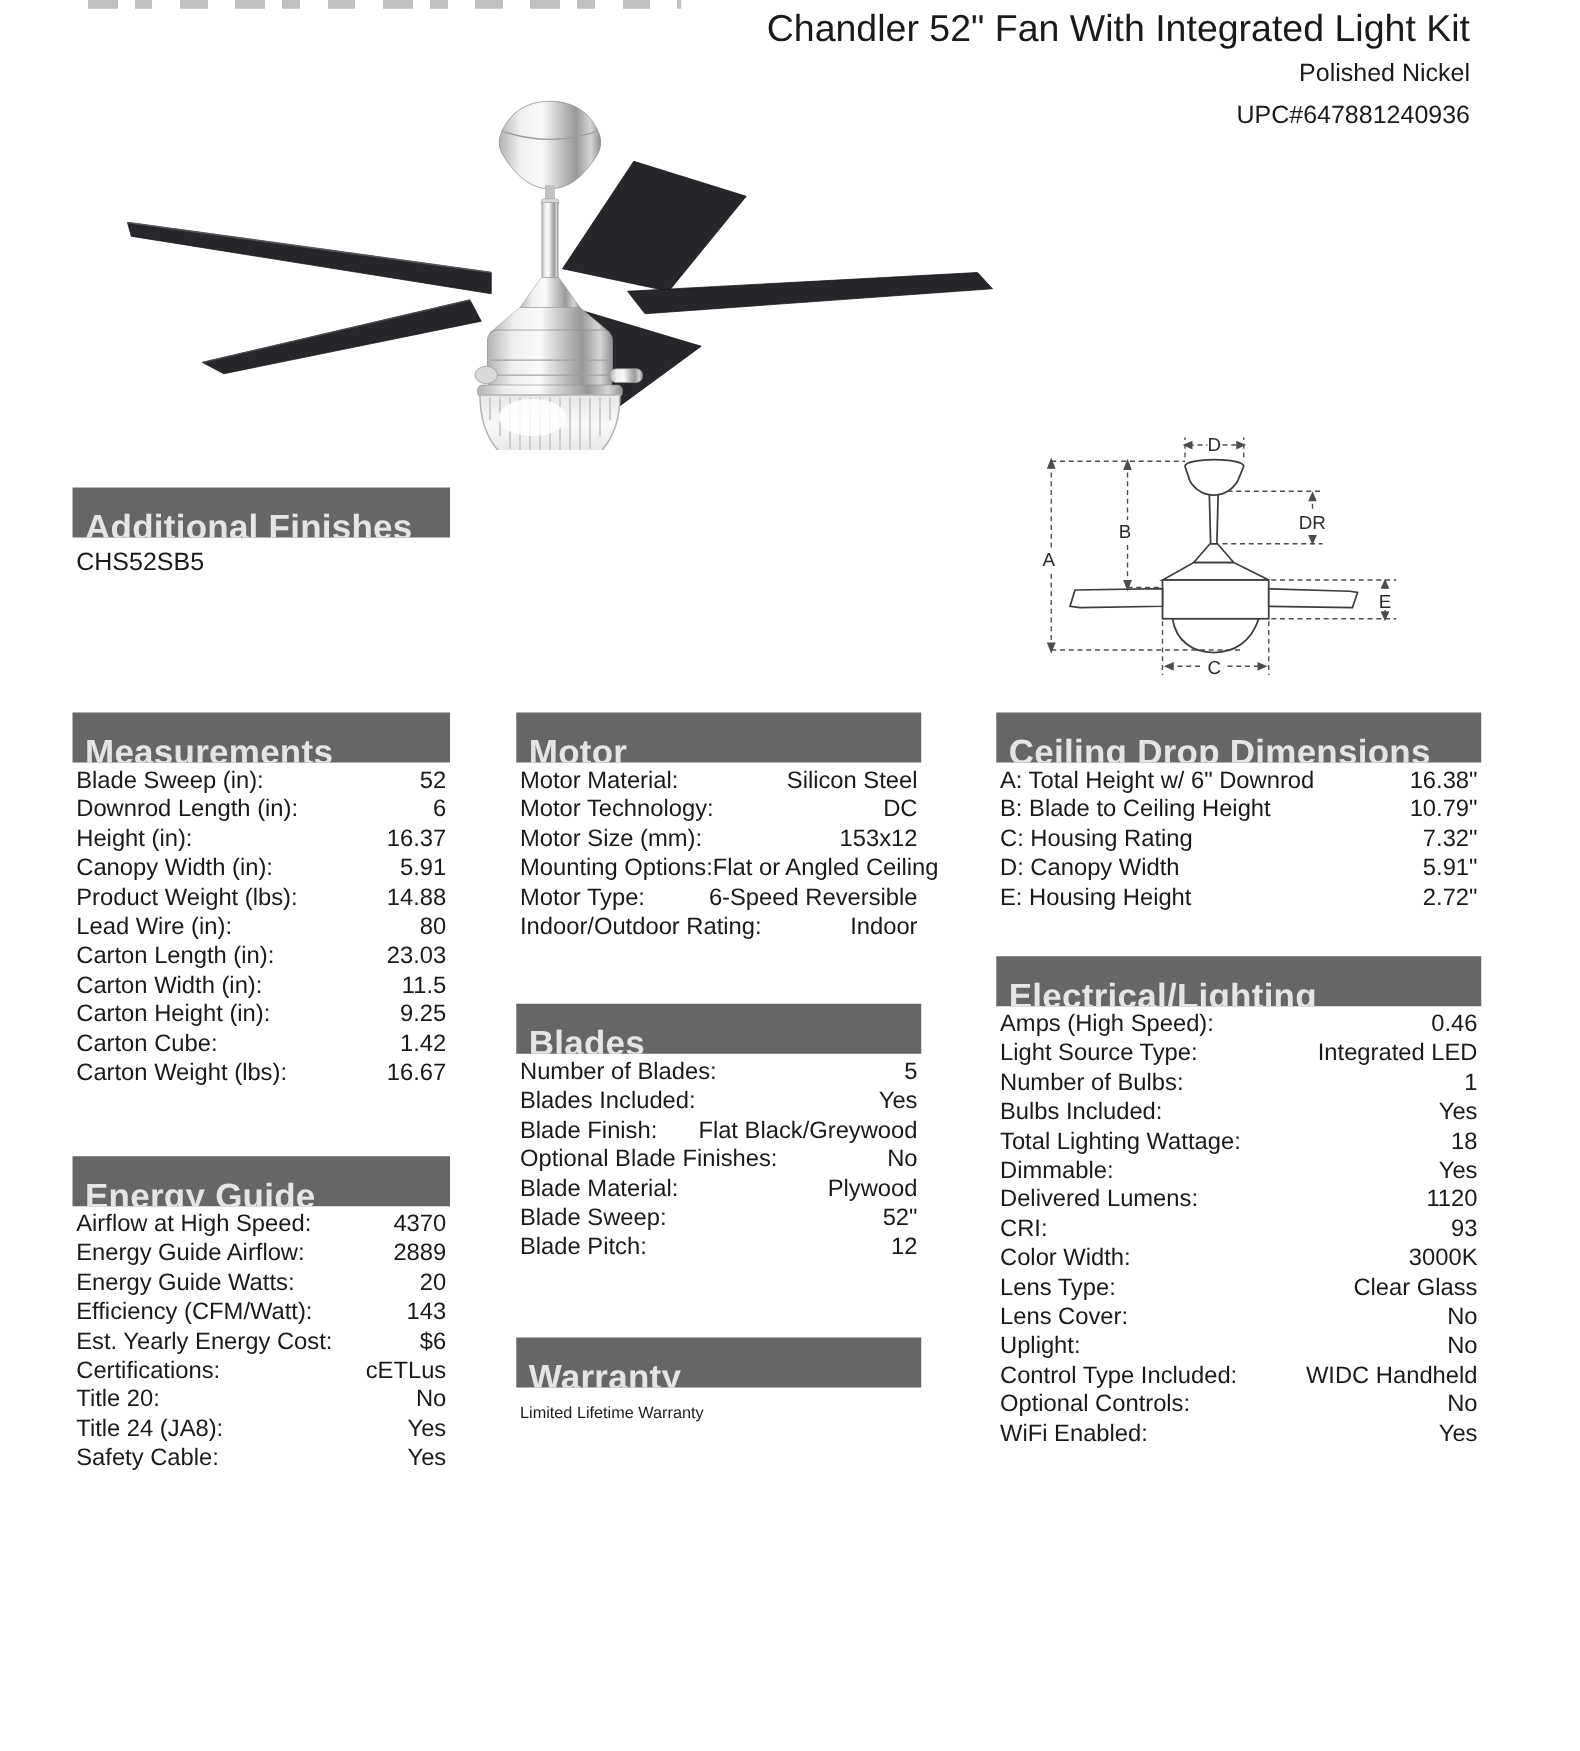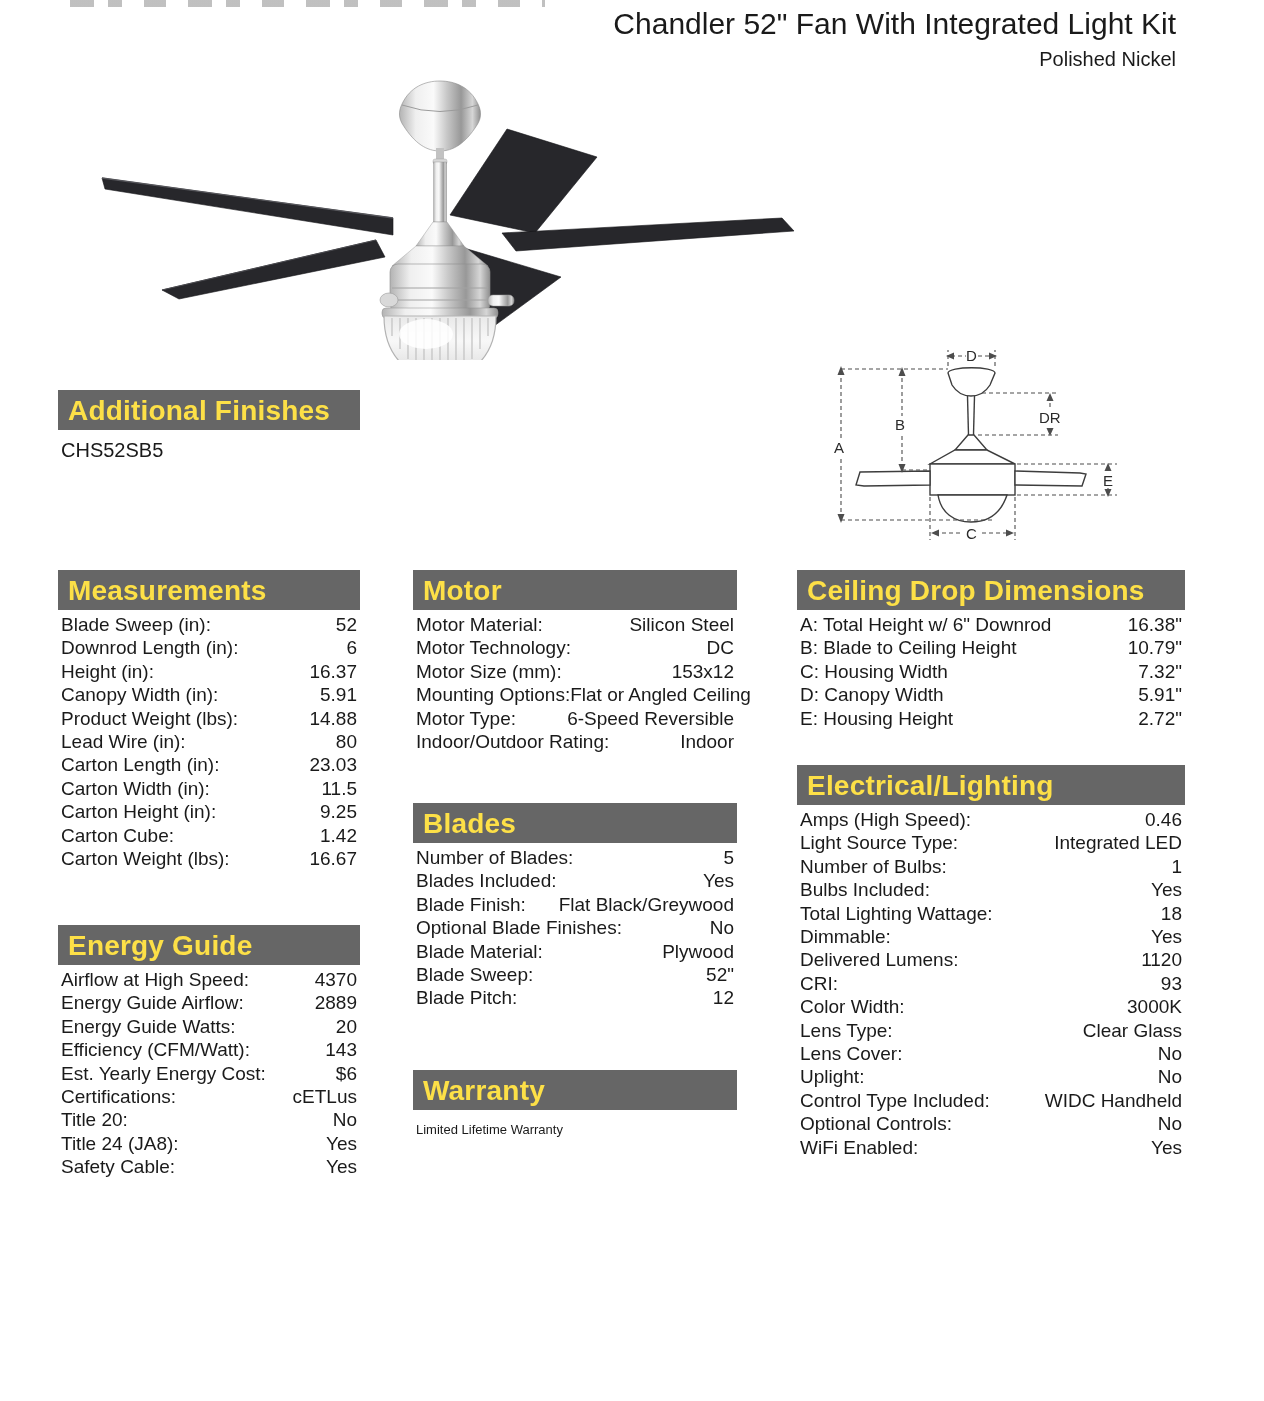--- a/index.html
+++ b/index.html
@@ -6,41 +6,42 @@
   .page{position:relative;width:1264px;height:1401px;background:#ffffff;
         font-family:"Liberation Sans",sans-serif;color:#1a1a1a;overflow:hidden;}
   
   .top-remnant{position:absolute;left:70px;top:0;width:475px;height:7px;opacity:.55;
     background:repeating-linear-gradient(90deg,#8d8d8d 0 24px,transparent 24px 38px,
       #8d8d8d 38px 52px,transparent 52px 74px,#8d8d8d 74px 96px,transparent 96px 118px);}
   .hdrblk{position:absolute;top:5px;right:88px;text-align:right;}
   .hdrblk .t{font-size:30px;line-height:38px;}
   .hdrblk .s{font-size:20px;line-height:33px;}
   .sec{position:absolute;}
-  .sec-h{background:#666666;color:#fde047;font-weight:bold;font-size:28px;
-         height:40px;line-height:40px;padding:1px 10px;box-sizing:border-box;
+  .sec-h{background:#666666;color:#e5e5e5;font-weight:bold;font-size:28px;
+         height:40px;line-height:40px;padding:12px 10px;box-sizing:border-box;
          letter-spacing:.2px;white-space:nowrap;overflow:hidden;}
   .rows{margin-top:3px;}
   .row{display:flex;justify-content:space-between;font-size:19px;line-height:23.4px;padding:0 3px;}
   .lbl{white-space:nowrap;}
   .val{white-space:nowrap;}
   .code{font-weight:normal;font-size:20px;margin-top:9px;padding:0 3px;}
   .wtext{font-size:13px;margin-top:12px;padding:0 3px;}
   svg text{font-family:"Liberation Sans",sans-serif;}
 </style>
 </head>
 <body>
 
 <div class="page">
 
   <div class="top-remnant"></div>
 
   <div class="hdrblk">
     <div class="t">Chandler 52" Fan With Integrated Light Kit</div>
     <div class="s">Polished Nickel</div>
+    <div class="s">UPC#647881240936</div>
   </div>
 
   <svg style="position:absolute;left:60px;top:60px;" width="740" height="300" viewBox="0 0 740 300">
     <defs>
       <linearGradient id="gMet" x1="0" y1="0" x2="1" y2="0">
         <stop offset="0" stop-color="#b3b3b3"></stop>
           <stop offset=".2" stop-color="#efefef"></stop>
         <stop offset=".42" stop-color="#fafafa"></stop>
           <stop offset=".58" stop-color="#c9c9c9"></stop>
         <stop offset=".76" stop-color="#989898"></stop>
@@ -339,21 +340,21 @@
     <div class="rows">
         <div class="row">
           <span class="lbl">A: Total Height w/ 6" Downrod</span>
           <span class="val">16.38"</span>
         </div>
         <div class="row">
           <span class="lbl">B: Blade to Ceiling Height</span>
           <span class="val">10.79"</span>
         </div>
         <div class="row">
-          <span class="lbl">C: Housing Width</span>
+          <span class="lbl">C: Housing Rating</span>
           <span class="val">7.32"</span>
         </div>
         <div class="row">
           <span class="lbl">D: Canopy Width</span>
           <span class="val">5.91"</span>
         </div>
         <div class="row">
           <span class="lbl">E: Housing Height</span>
           <span class="val">2.72"</span>
         </div>

